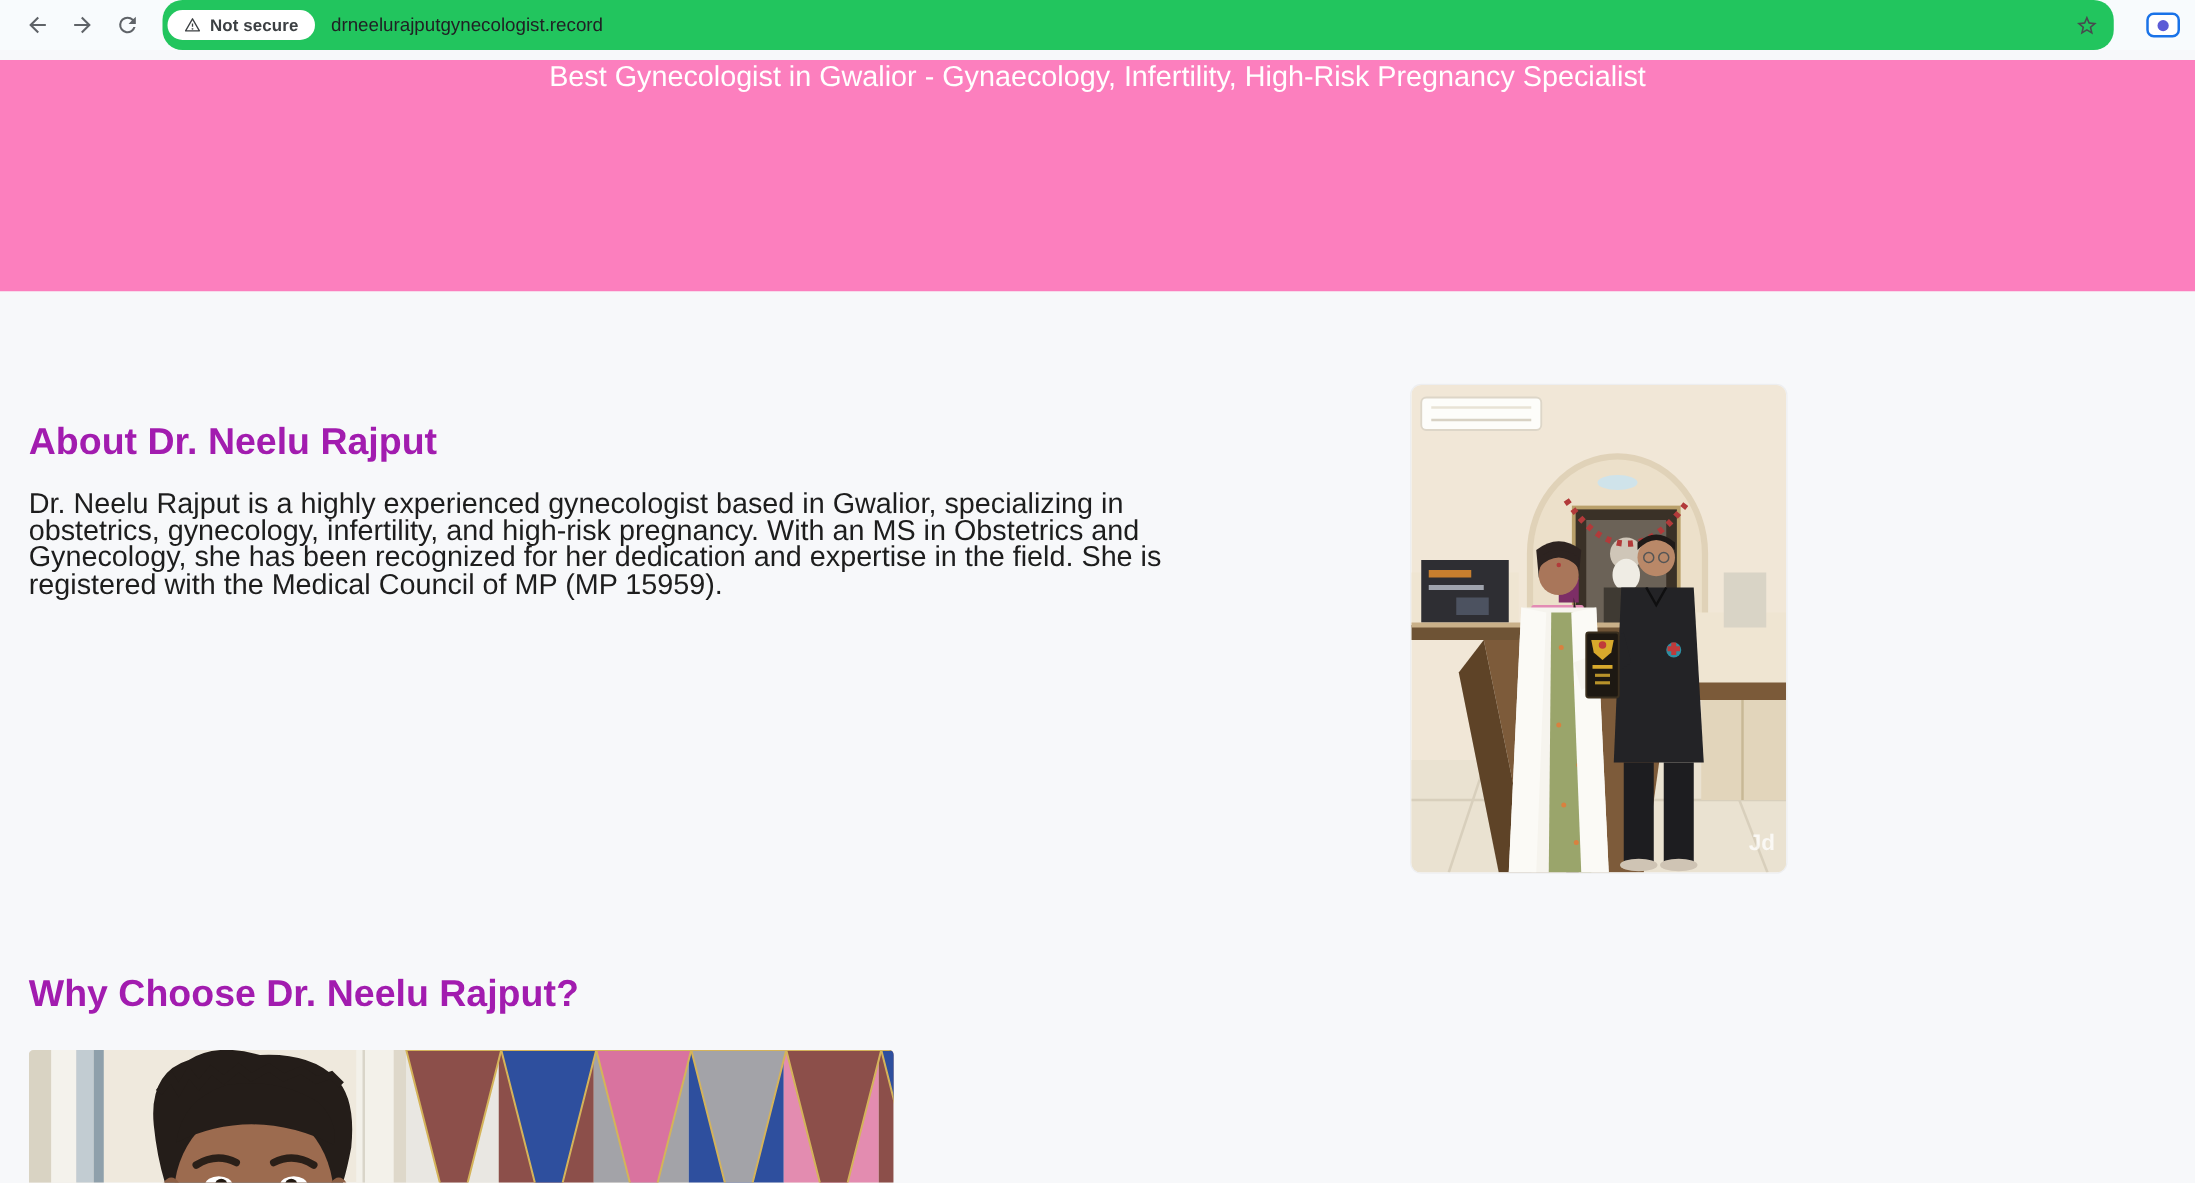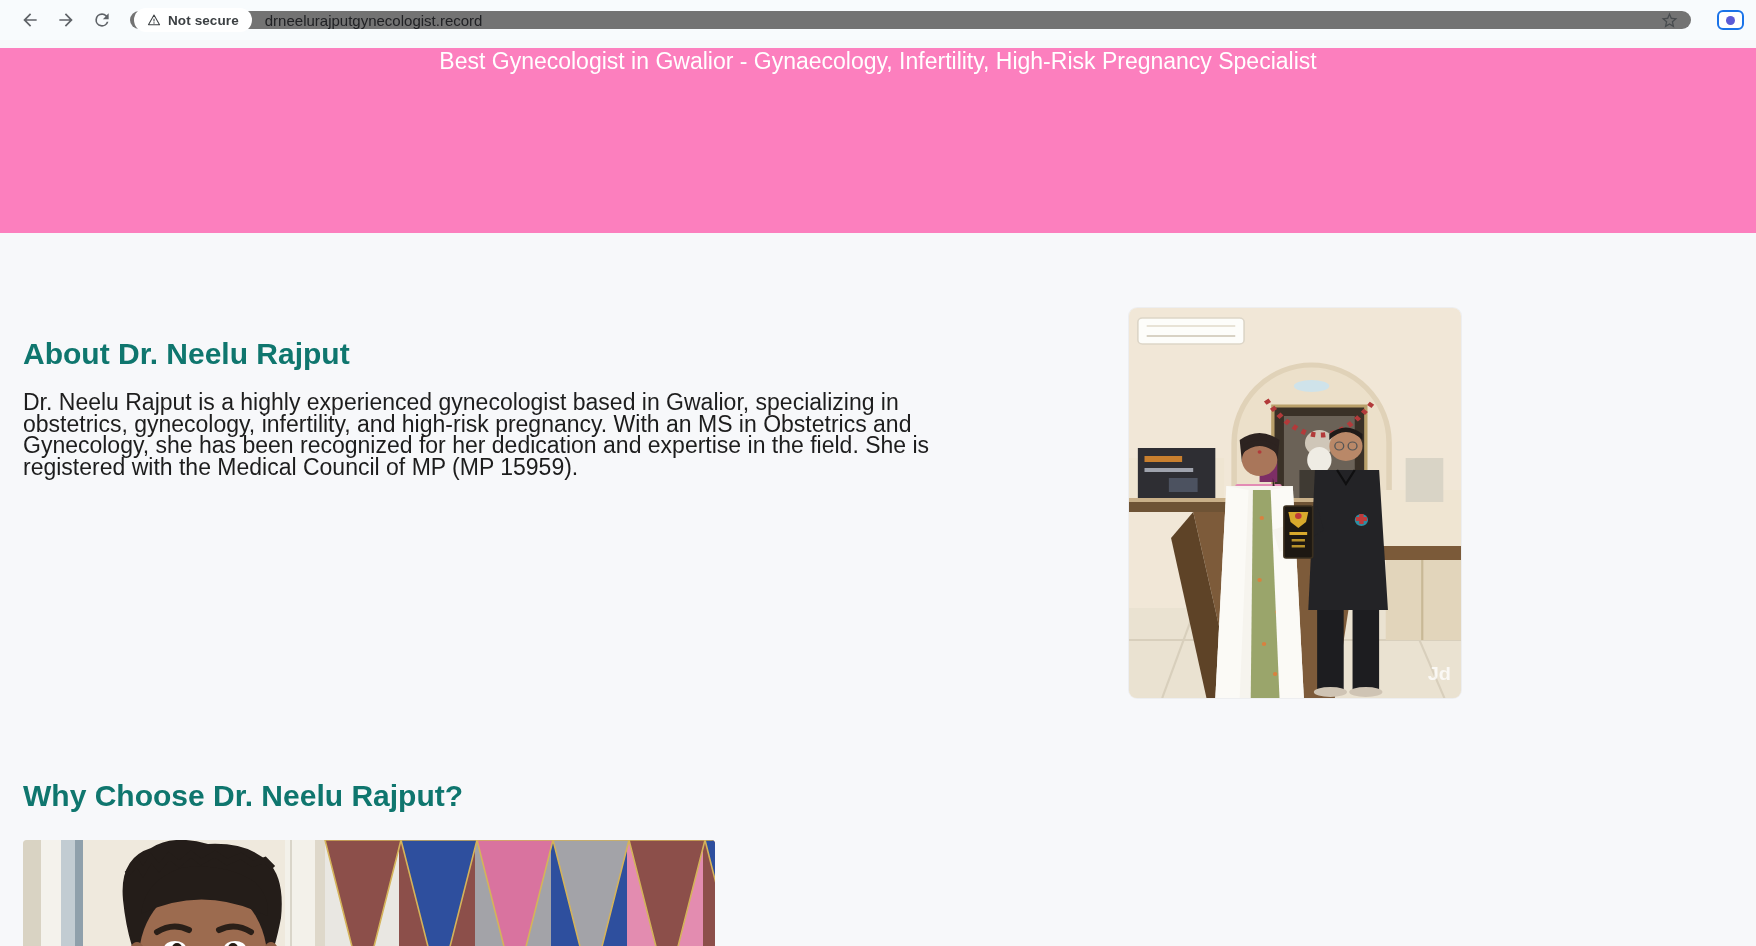--- a/index.html
+++ b/index.html
@@ -3,44 +3,44 @@
 <meta charset="utf-8">
 <style>
   * { margin:0; padding:0; box-sizing:border-box; }
   html,body { width:1756px; height:946px; overflow:hidden; }
   body { font-family:"Liberation Sans", sans-serif; background:var(--page-bg,#f7f8fa); }
 
   
   .browser-bar { height:40px; background:#f8fbfd; display:flex; align-items:center; padding:0 12px; }
   .nav-btn { width:36px; height:36px; display:flex; align-items:center; justify-content:center; border-radius:50%; color:#5f6368; flex:none; cursor:pointer; }
   .nav-btn svg { width:20px; height:20px; fill:#5f6368; }
-  .omnibox { flex:1 1 auto; height:18px; margin:0 26px 0 10px; background:#737373; border-radius:16px; display:flex; align-items:center; padding:0 10px 0 4px; min-width:0; }
+  .omnibox { flex:1 1 auto; height:40px; margin:0 26px 0 10px; background:#22c55e; border-radius:16px; display:flex; align-items:center; padding:0 10px 0 4px; min-width:0; }
   .security-chip { height:24px; background:#ffffff; border-radius:13px; display:flex; align-items:center; gap:7px; padding:0 13px; flex:none; cursor:pointer; }
   .security-chip svg { width:14px; height:14px; stroke:#3c4043; fill:none; stroke-width:1.8; }
   .security-chip span { font-size:13.5px; font-weight:700; color:#3c4043; letter-spacing:.1px; }
   .url-text { font-size:15px; color:#202124; margin-left:13px; white-space:nowrap; overflow:hidden; }
   .omni-spacer { flex:1 1 auto; }
   .star-btn { width:24px; height:24px; display:flex; align-items:center; justify-content:center; flex:none; cursor:pointer; }
   .star-btn svg { width:19px; height:19px; fill:#474b4e; }
   .capture-indicator { width:27px; height:20px; border:2px solid #1a73e8; border-radius:6px; background:#fff; display:flex; align-items:center; justify-content:center; flex:none; cursor:pointer; }
   .capture-indicator .dot { width:9px; height:9px; border-radius:50%; background:#5b5bd6; }
 
   
   .hero { height:185px; background:var(--header-pink,#fc7fbe); color:#fff; text-align:center; }
   .hero h1 { font-size:46px; font-weight:700; padding-top:48px; line-height:52px; letter-spacing:.5px; }
   .hero p  { font-size:23px; font-weight:400; margin-top:8px; line-height:26px; }
 
   
   .page { position:relative; padding-top:103px; }
-  .section-heading { font-size:30px; font-weight:700; color:#0f766e; margin:0 0 0 23px; line-height:36px; }
+  .section-heading { font-size:30px; font-weight:700; color:#a21caf; margin:0 0 0 23px; line-height:36px; }
   .about-body { width:908px; margin:20px 0 0 23px; font-size:23px; line-height:21.5px; color:#1d1d1d; }
   .why-heading { margin-top:300px; }
   .why-body { margin:23px 0 0 23px; font-size:19px; line-height:21.5px; color:#1d1d1d; white-space:nowrap; }
 
-  .clinic-photo { position:absolute; left:1129px; top:75px; width:332px; height:390px; border-radius:8px; overflow:hidden; box-shadow:0 0 0 1px rgba(0,0,0,.04); }
+  .clinic-photo { position:absolute; left:1129px; top:75px; width:300px; height:390px; border-radius:8px; overflow:hidden; box-shadow:0 0 0 1px rgba(0,0,0,.04); }
   .clinic-photo svg { display:block; width:100%; height:100%; }
 
   .bottom-photo { width:692px; height:300px; margin:26px 0 0 23px; border-radius:4px 4px 0 0; overflow:hidden; }
   .bottom-photo svg { display:block; width:100%; height:100%; }
 </style>
 </head>
 <body>
 
 <div class="browser-bar">
   <div class="nav-btn">

